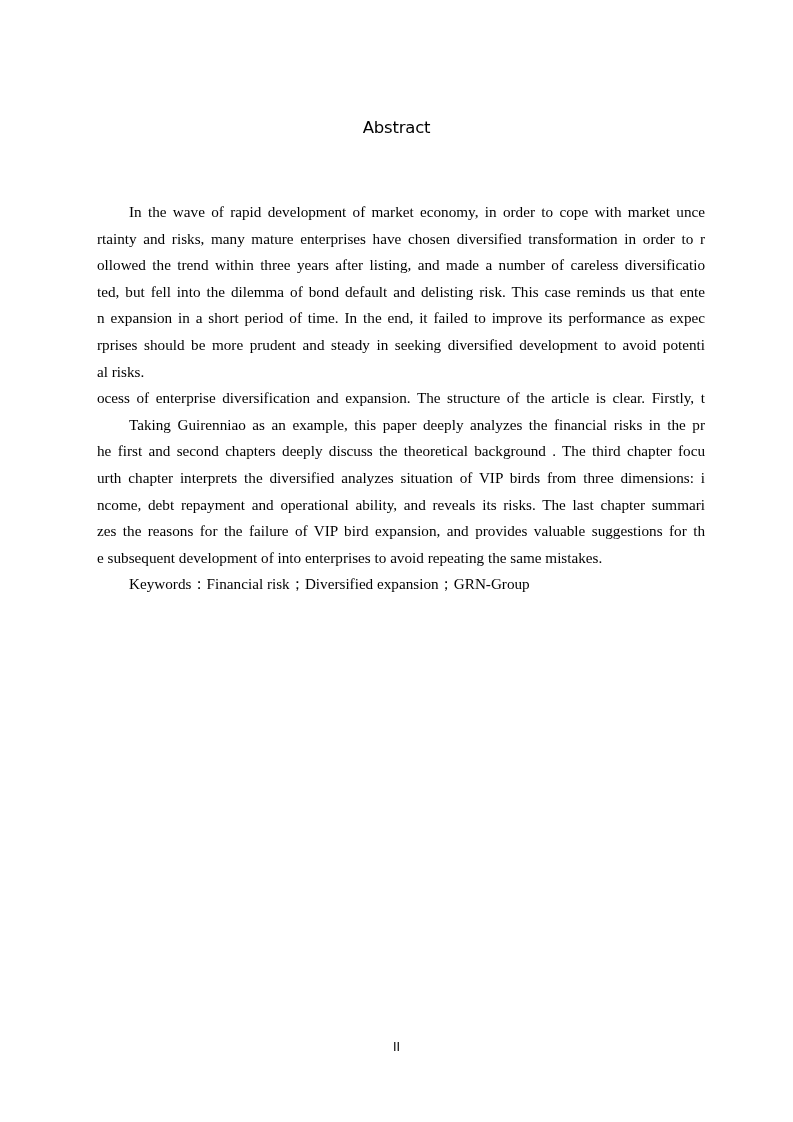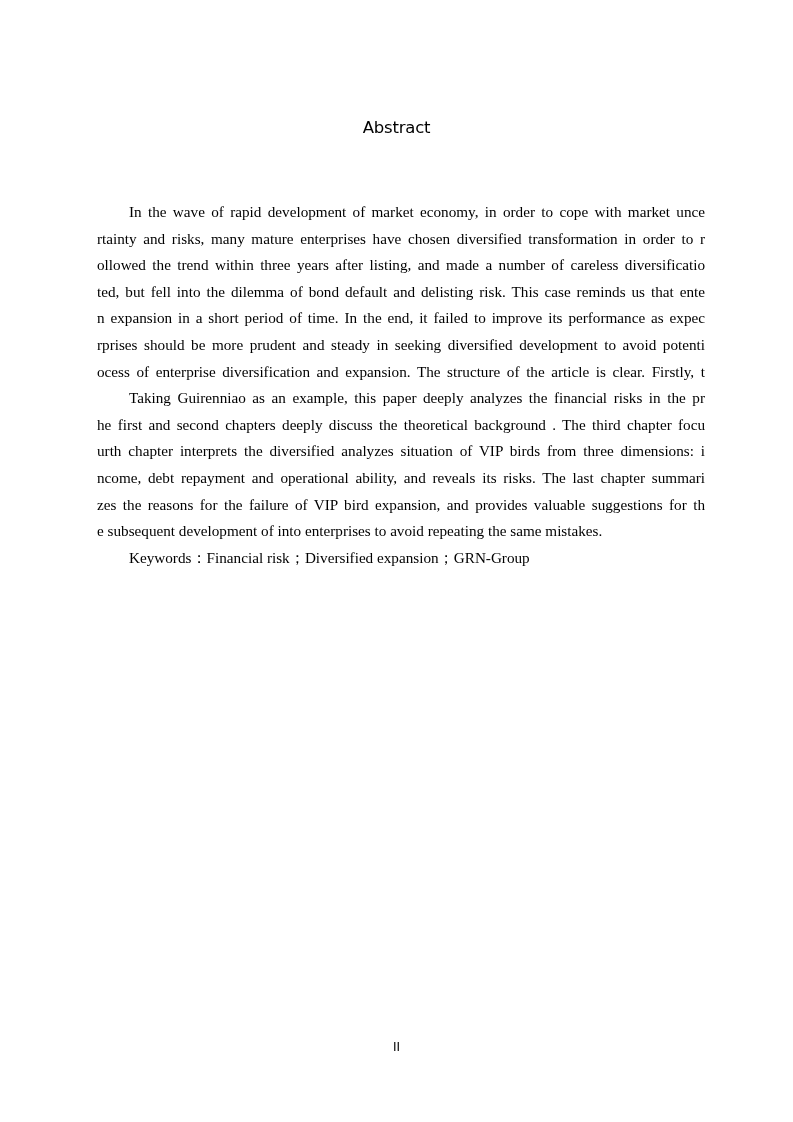--- a/index.html
+++ b/index.html
@@ -71,20 +71,21 @@
 <div class="title">Abstract</div>
 
 <div class="body-text">
   <div>
     <span class="line indent">In the wave of rapid development of market economy, in order to cope with market unce</span>
     <span class="line">rtainty and risks, many mature enterprises have chosen diversified transformation in order to r</span>
     <span class="line">ollowed the trend within three years after listing, and made a number of careless diversificatio</span>
     <span class="line">ted, but fell into the dilemma of bond default and delisting risk. This case reminds us that ente</span>
     <span class="line">n expansion in a short period of time. In the end, it failed to improve its performance as expec</span>
     <span class="line">rprises should be more prudent and steady in seeking diversified development to avoid potenti</span>
+    <span class="line last">al risks.</span>
   </div>
   <div>
     <span class="line">ocess of enterprise diversification and expansion. The structure of the article is clear. Firstly, t</span>
     <span class="line indent">Taking Guirenniao as an example, this paper deeply analyzes the financial risks in the pr</span>
     <span class="line">he first and second chapters deeply discuss the theoretical background . The third chapter focu</span>
     <span class="line">urth chapter interprets the diversified analyzes situation of VIP birds from three dimensions: i</span>
     <span class="line">ncome, debt repayment and operational ability, and reveals its risks. The last chapter summari</span>
     <span class="line">zes the reasons for the failure of VIP bird expansion, and provides valuable suggestions for th</span>
     <span class="line last">e subsequent development of into enterprises to avoid repeating the same mistakes.</span>
   </div>

